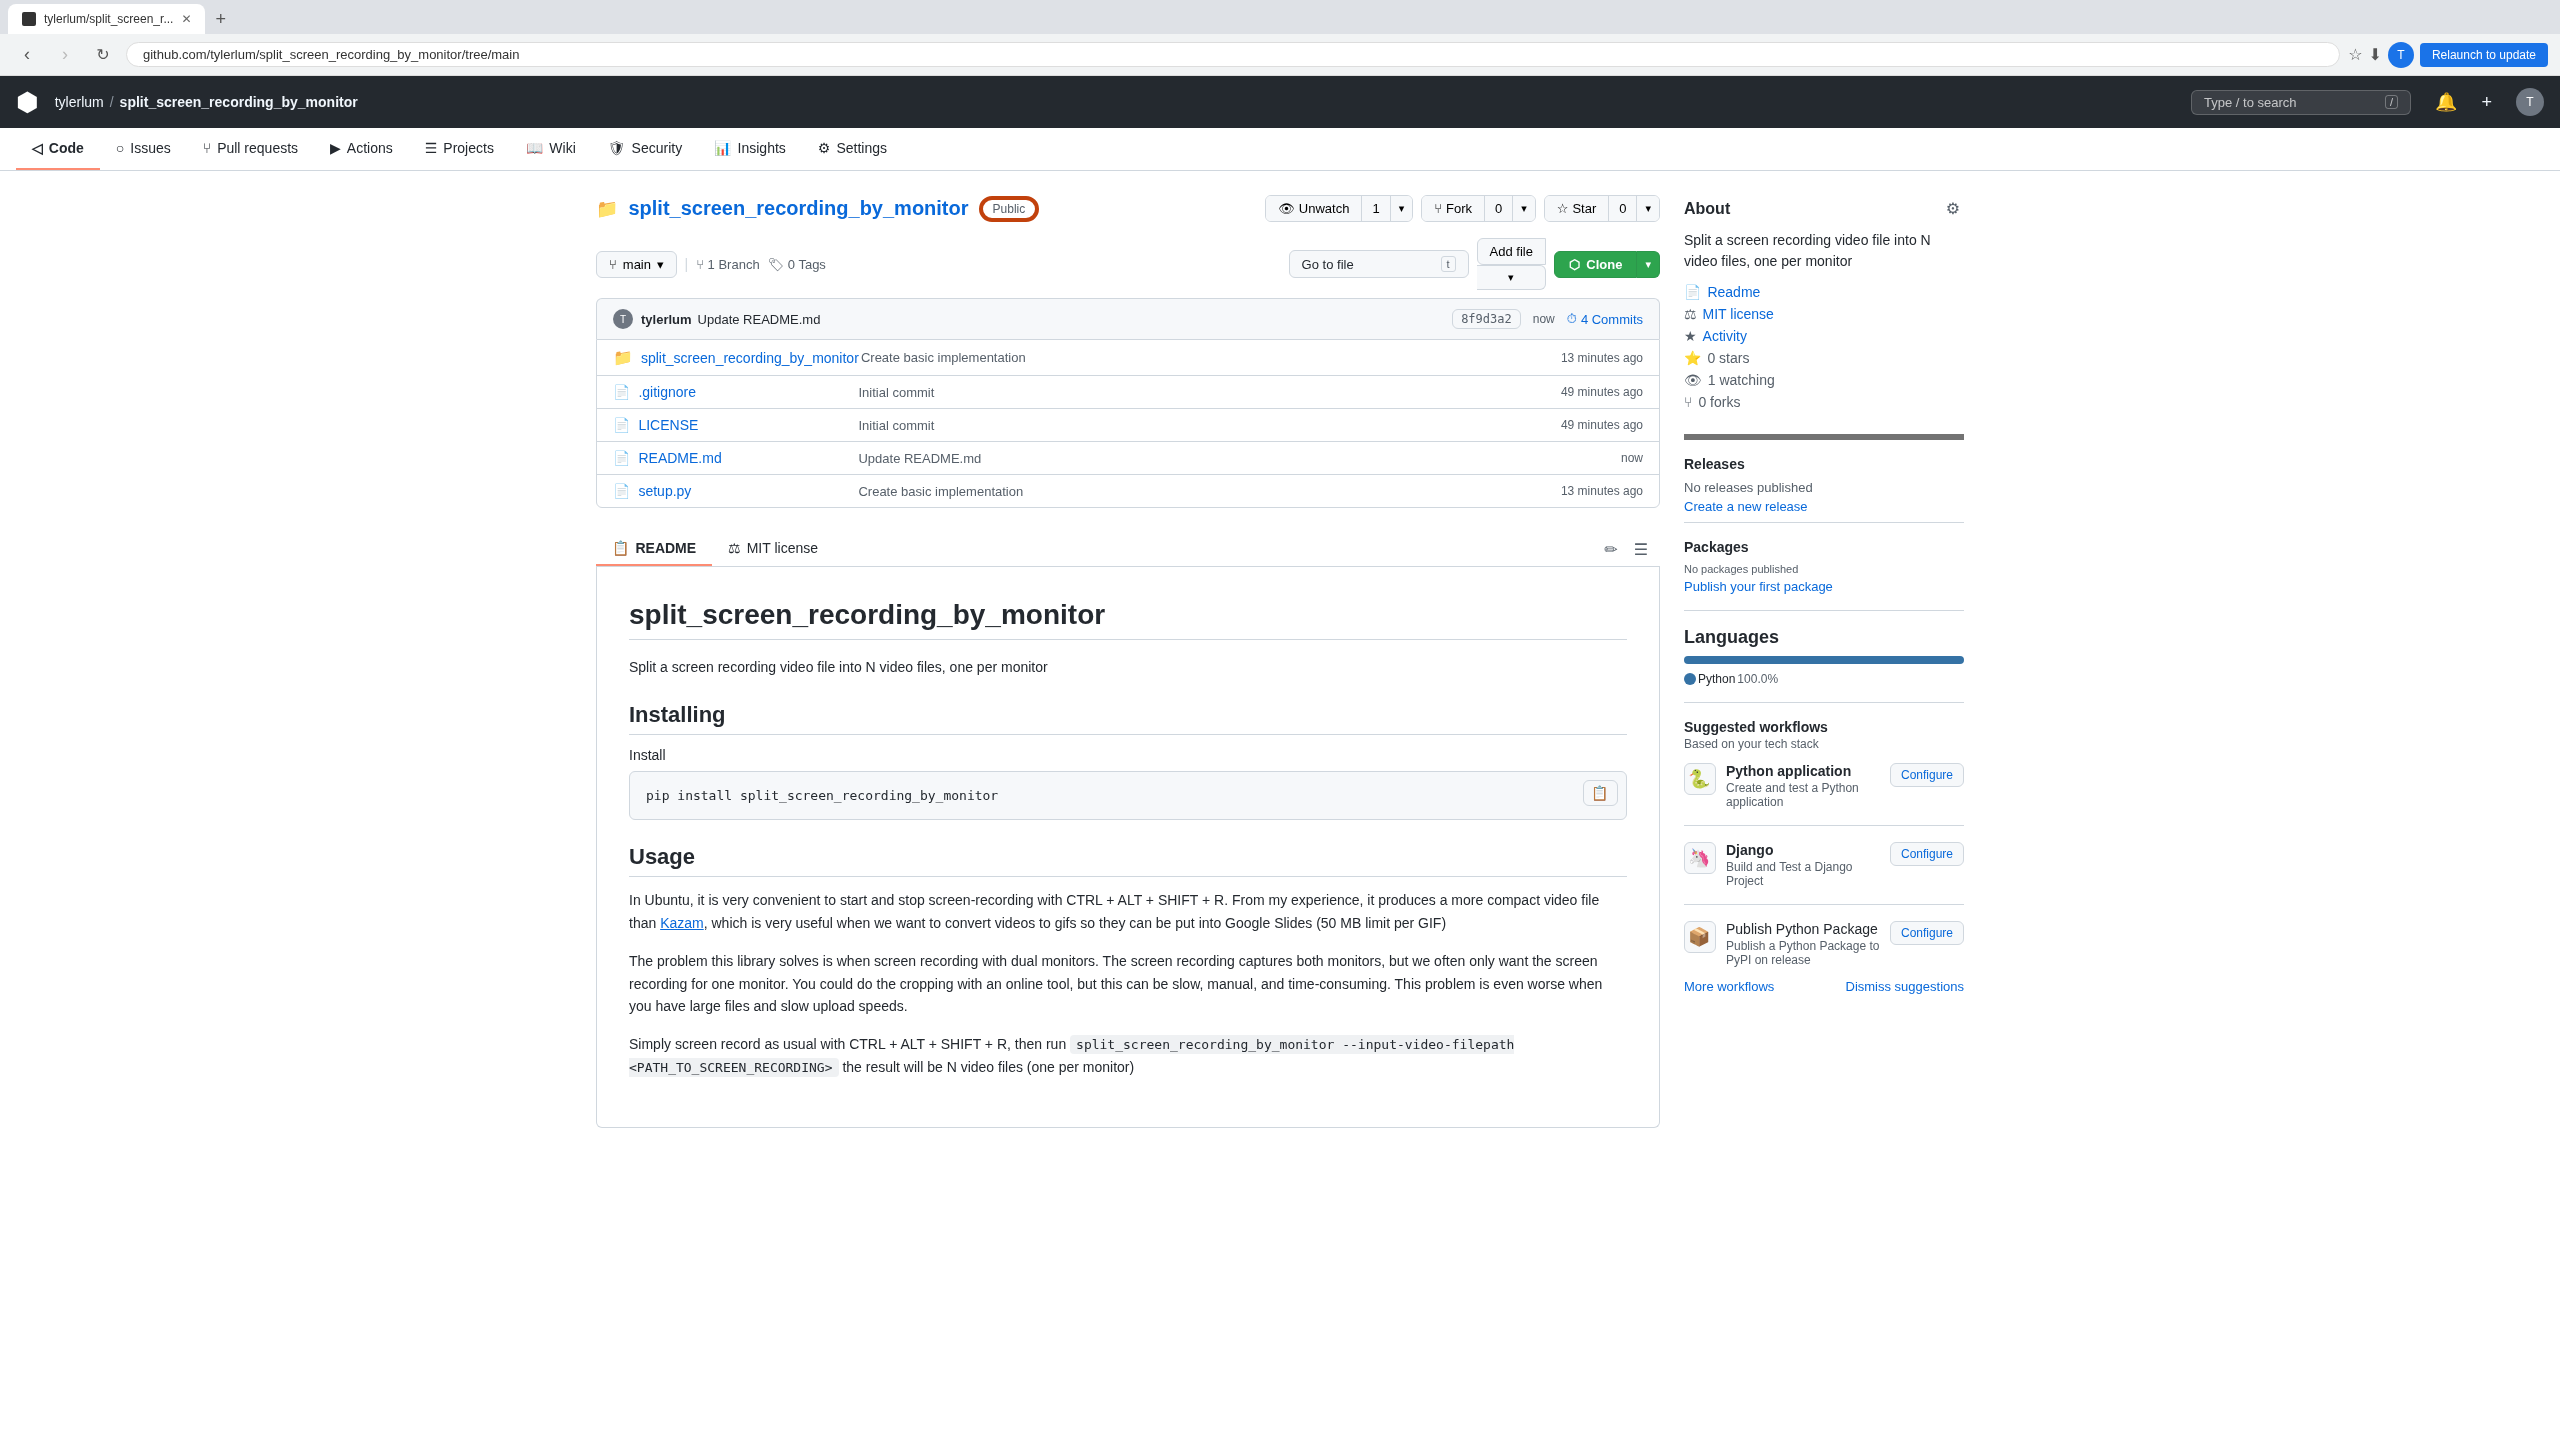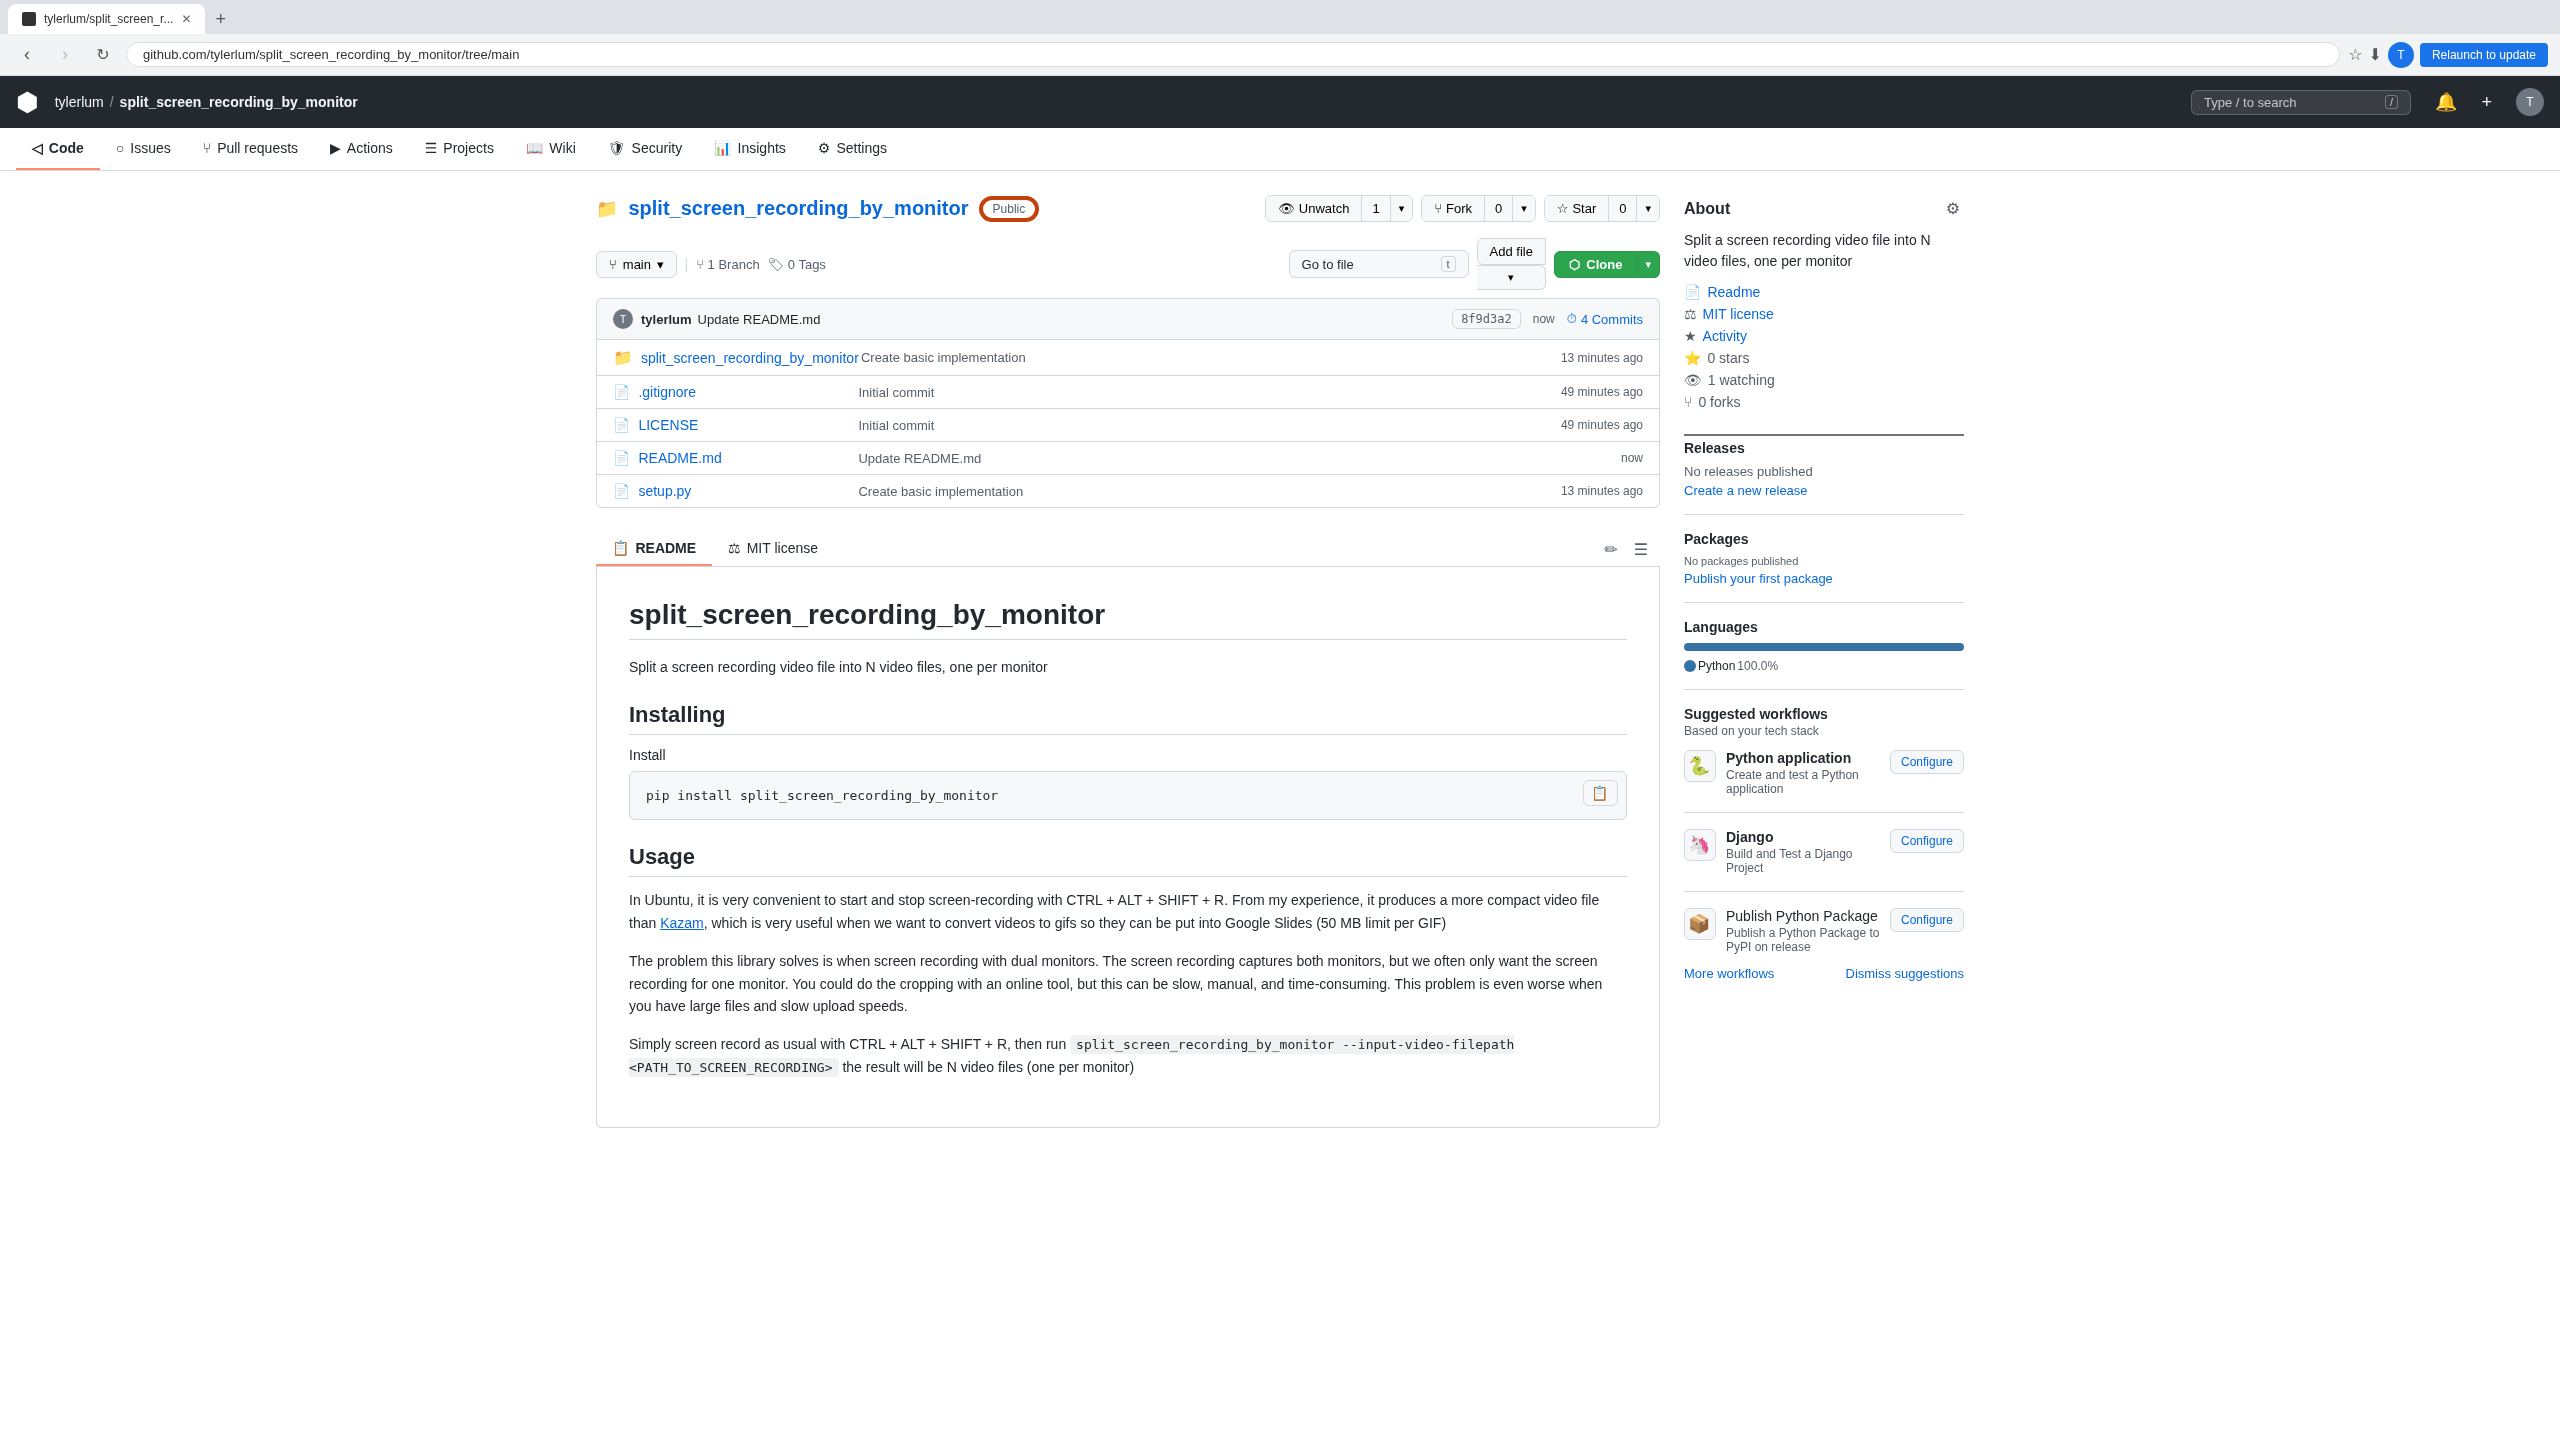--- a/index.html
+++ b/index.html
@@ -280,34 +280,34 @@
       <div style="display:flex; align-items:center; gap:6px; font-size:14px; color:#57606a; margin-bottom:6px;">
         <span>👁</span>
         <span>1 watching</span>
       </div>
       <div style="display:flex; align-items:center; gap:6px; font-size:14px; color:#57606a; margin-bottom:6px;">
         <span>⑂</span>
         <span>0 forks</span>
       </div>
     </div>
 
-    <div style="border-top:2px solid #737373; padding-top:4px; margin-bottom:16px;">
+    <div style="border-top:6px solid #737373; padding-top:16px; margin-bottom:8px;">
       <h3 style="font-size:14px; font-weight:600; margin-bottom:8px;">Releases</h3>
       <p style="font-size:13px; color:#57606a; margin-bottom:4px;">No releases published</p>
       <a style="font-size:13px; color:#0969da; cursor:pointer; text-decoration:none; display:block;">Create a new release</a>
     </div>
 
     <div style="border-top:1px solid #d0d7de; padding-top:16px; margin-bottom:16px;">
       <h3 style="font-size:14px; font-weight:600; margin-bottom:8px;">Packages</h3>
       <p style="font-size:11px; color:#57606a; margin-bottom:4px;">No packages published</p>
       <a style="font-size:13px; color:#0969da; cursor:pointer; text-decoration:none; display:block;">Publish your first package</a>
     </div>
 
     <div style="border-top:1px solid #d0d7de; padding-top:16px; margin-bottom:16px;">
-      <h3 style="font-size:14px; font-weight:600; margin-bottom:8px;">Languages</h3>
+      <h3 style="font-size:18px; font-weight:600; margin-bottom:8px;">Languages</h3>
       <div style="height:8px; border-radius:4px; overflow:hidden; display:flex; margin-bottom:8px;">
         <div style="height:100%; background:#3572A5; width:100%;"></div>
       </div>
       <div style="display:flex; align-items:center; gap:2px; font-size:12px; color:#24292f;">
         <span style="width:12px; height:12px; border-radius:50%; background:#3572A5; display:inline-block;"></span>
         <span>Python</span>
         <span style="color:#57606a;">100.0%</span>
       </div>
     </div>
 

